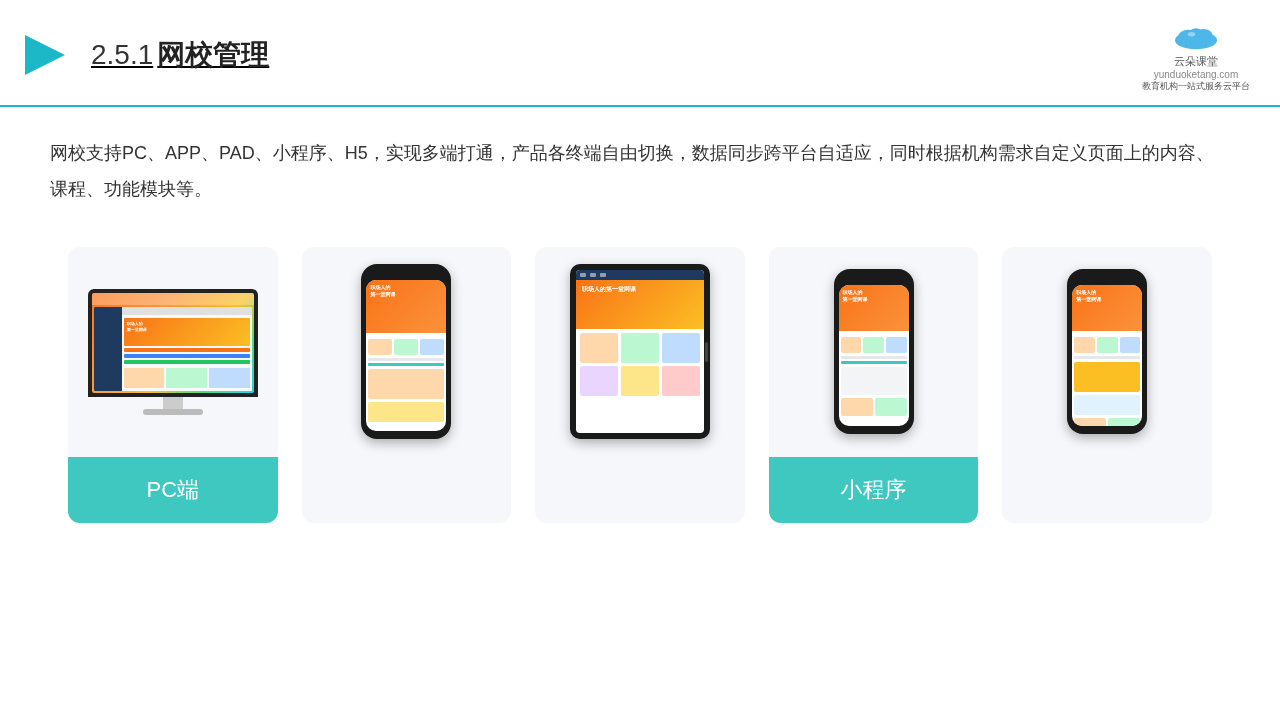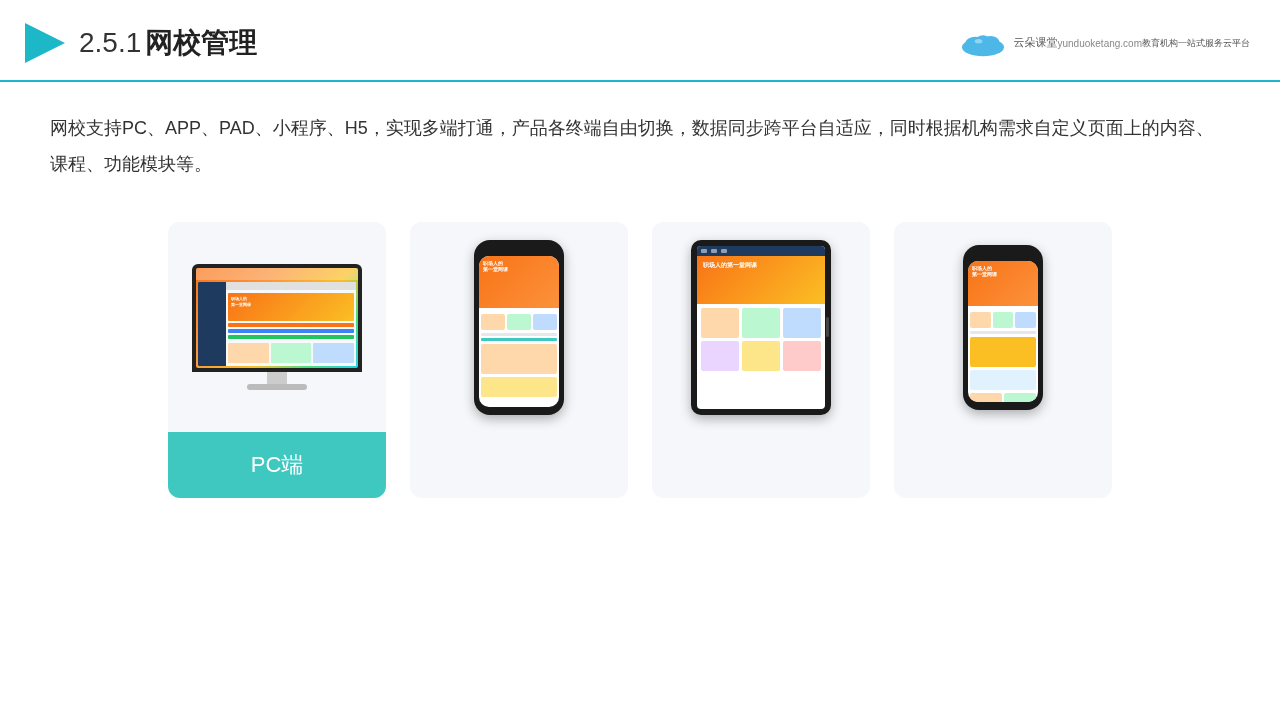--- a/index.html
+++ b/index.html
@@ -15,39 +15,40 @@
     .header {
       display: flex;
       align-items: center;
       justify-content: space-between;
       padding: 18px 30px 12px 20px;
       border-bottom: 2px solid #1cb8c8;
     }
     .header-left {
       display: flex;
       align-items: center;
-      gap: 9px;
+      gap: 21px;
+      text-decoration: underline;
     }
     .play-icon {
       width: 50px;
       height: 50px;
     }
     .page-title {
       font-size: 28px;
       font-weight: bold;
       color: #222;
     }
     .page-title .number {
       font-weight: normal;
       color: #333;
       margin-right: 4px;
     }
     .logo-area {
       display: flex;
-      flex-direction: row;
+      flex-direction: column;
       align-items: center;
     }
     .logo-icon {
       width: 60px;
       height: 36px;
     }
     .logo-text {
       font-size: 11px;
       color: #555;
       text-align: center;
@@ -429,36 +430,63 @@
               <div class="tablet-card"></div>
               <div class="tablet-card"></div>
             </div>
           </div>
         </div>
         <div class="tablet-home-bar"></div>
       </div>
     </div>
   </div>
 
-
   <div class="card">
     <div class="card-image-area">
       <div class="phone-mockup thin">
         <div class="phone-notch"></div>
         <div class="phone-screen">
           <div class="phone-banner" style="height:32%;">
             <div class="phone-banner-text">职场人的<br>第一堂网课</div>
           </div>
           <div class="phone-content-area">
             <div class="phone-grid">
               <div class="phone-grid-item"></div>
               <div class="phone-grid-item"></div>
               <div class="phone-grid-item"></div>
             </div>
             <div class="phone-row"></div>
+            <div class="phone-row accent"></div>
+            <div style="height:28px;background:#f3f4f6;border-radius:2px;margin-top:3px;"></div>
+            <div style="display:flex;gap:2px;margin-top:3px;">
+              <div style="flex:1;height:18px;background:#fed7aa;border-radius:2px;"></div>
+              <div style="flex:1;height:18px;background:#bbf7d0;border-radius:2px;"></div>
+            </div>
+          </div>
+        </div>
+      </div>
+    </div>
+    <div class="card-label">小程序</div>
+  </div>
+
+  <div class="card">
+    <div class="card-image-area">
+      <div class="phone-mockup thin">
+        <div class="phone-notch"></div>
+        <div class="phone-screen">
+          <div class="phone-banner" style="height:32%;">
+            <div class="phone-banner-text">职场人的<br>第一堂网课</div>
+          </div>
+          <div class="phone-content-area">
+            <div class="phone-grid">
+              <div class="phone-grid-item"></div>
+              <div class="phone-grid-item"></div>
+              <div class="phone-grid-item"></div>
+            </div>
+            <div class="phone-row"></div>
             <div style="height:30px;background:#fbbf24;border-radius:2px;margin-top:3px;"></div>
             <div style="height:20px;background:#e0f2fe;border-radius:2px;margin-top:3px;"></div>
             <div style="display:flex;gap:2px;margin-top:3px;">
               <div style="flex:1;height:14px;background:#fed7aa;border-radius:2px;"></div>
               <div style="flex:1;height:14px;background:#bbf7d0;border-radius:2px;"></div>
             </div>
           </div>
         </div>
       </div>
     </div>

